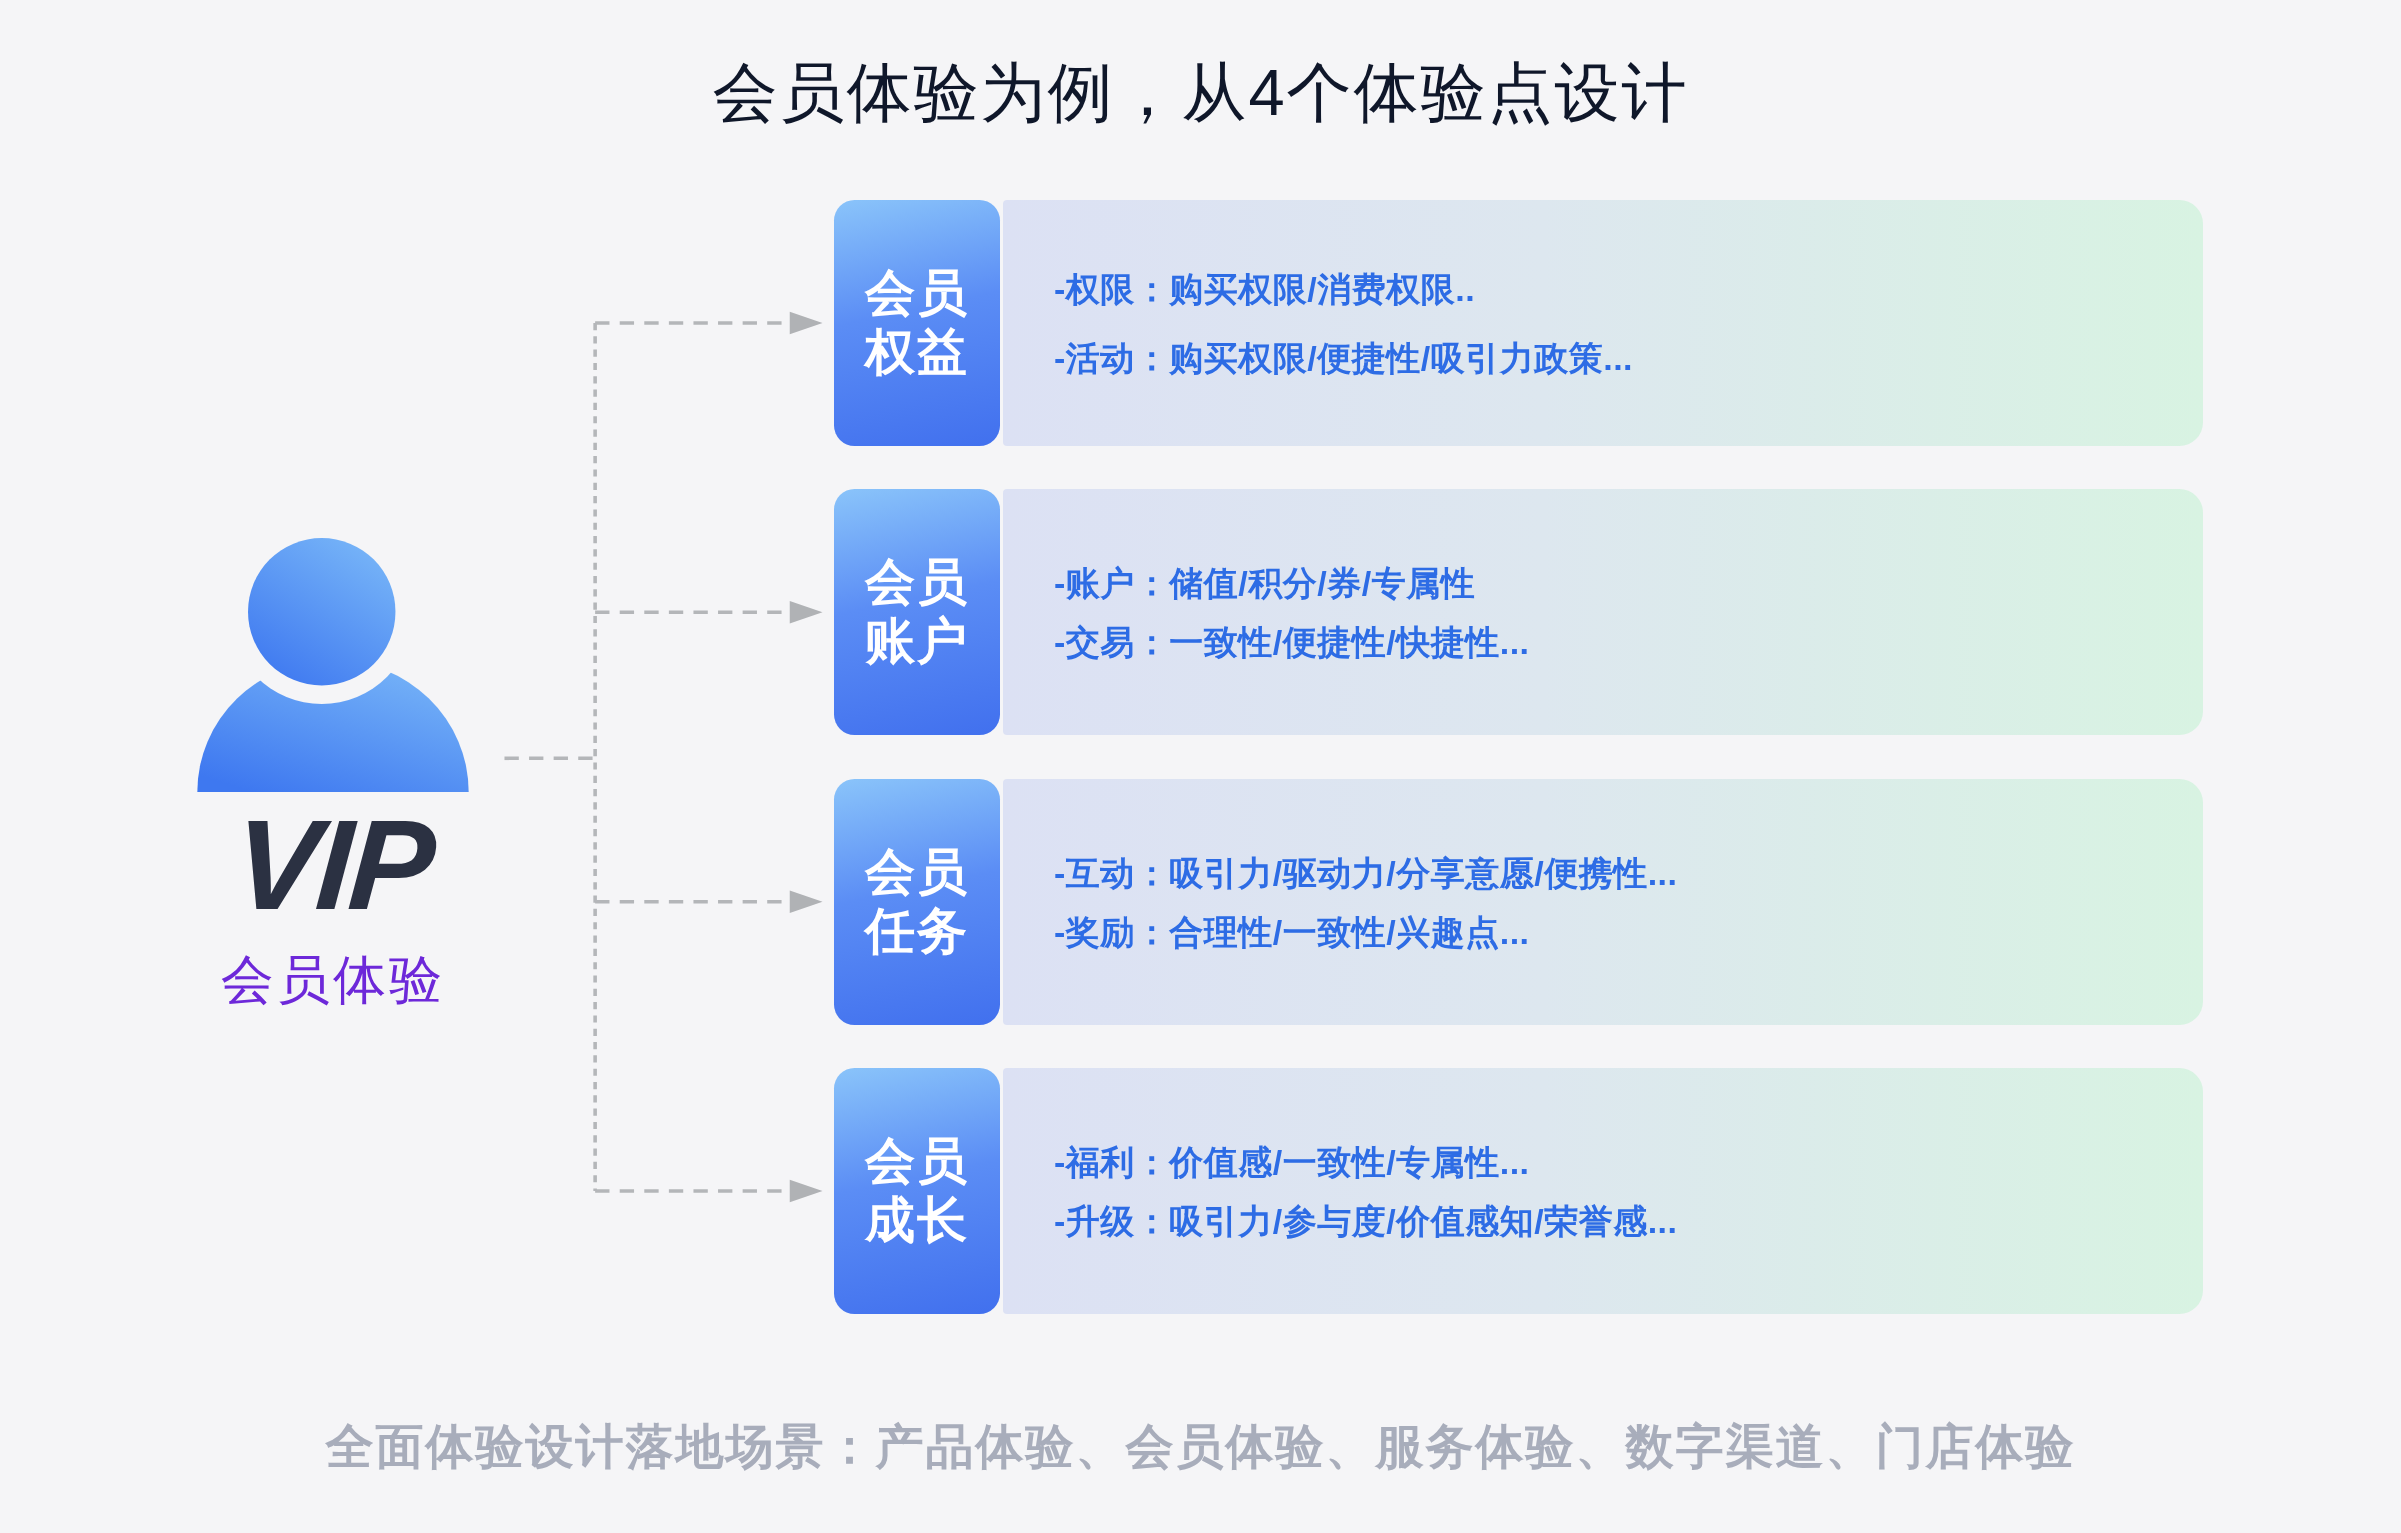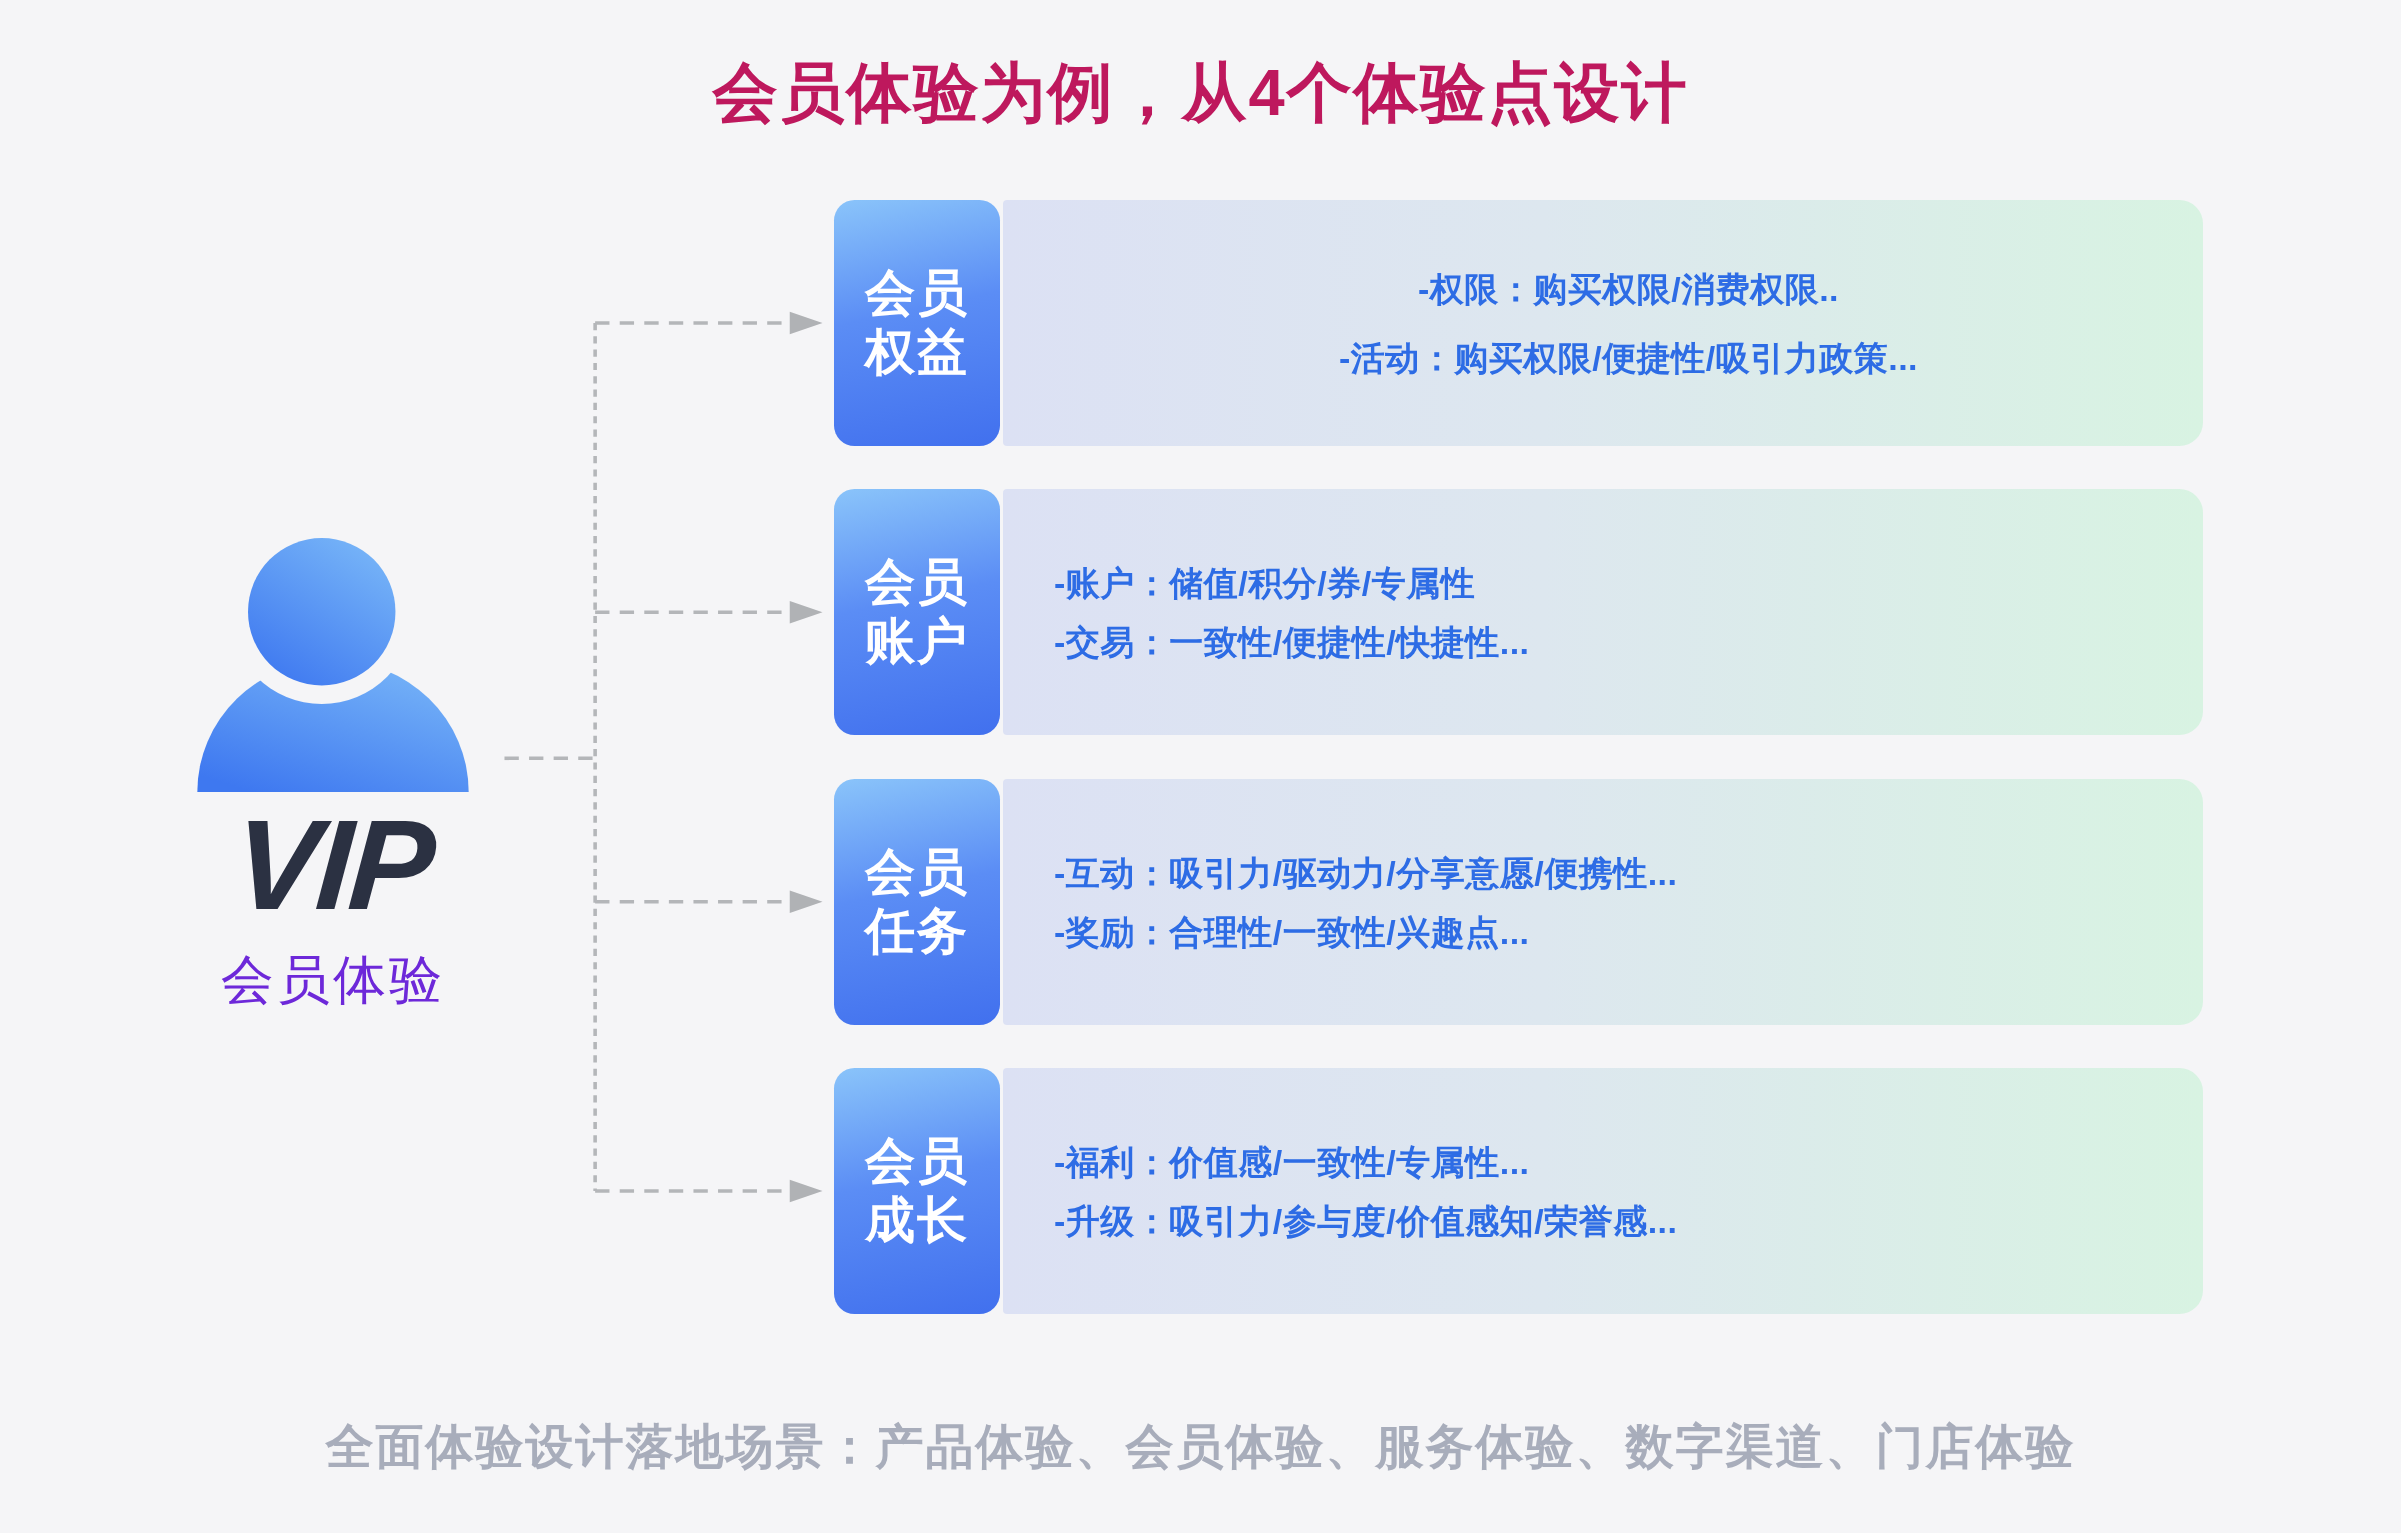--- a/index.html
+++ b/index.html
@@ -17,23 +17,23 @@
 
   
   .page-title {
     position: absolute;
     top: 49px;
     left: 0;
     width: 100%;
     margin: 0;
     text-align: center;
     font-size: 65px;
-    font-weight: 700;
+    font-weight: 400;
     letter-spacing: 2px;
-    color: #be185d;
+    color: #0f172a;
   }
 
   
   .source {
     position: absolute;
     left: 164px;
     top: 537px;
     width: 338px;
     text-align: center;
   }
@@ -100,21 +100,21 @@
     left: 169px; right: 0; top: 0; bottom: 0;
     border-radius: 4.1px 23.6px 23.6px 4.1px;
     background: linear-gradient(90deg, #dce1f4 0%, #dde7ef 45%, #d8f3e2 100%);
     display: flex;
     flex-direction: column;
     justify-content: center;
     padding-left: 51px;
     box-sizing: border-box;
     gap: 25px;
   }
-  .row.three .row-band { gap: 35px; text-align: center; }
+  .row.three .row-band { gap: 35px; }
   .row-band p {
     margin: 0;
     font-size: 34px;
     font-weight: 600;
     line-height: 1;
     letter-spacing: 0.5px;
     color: #2d6ce5;
     white-space: nowrap;
   }
 

